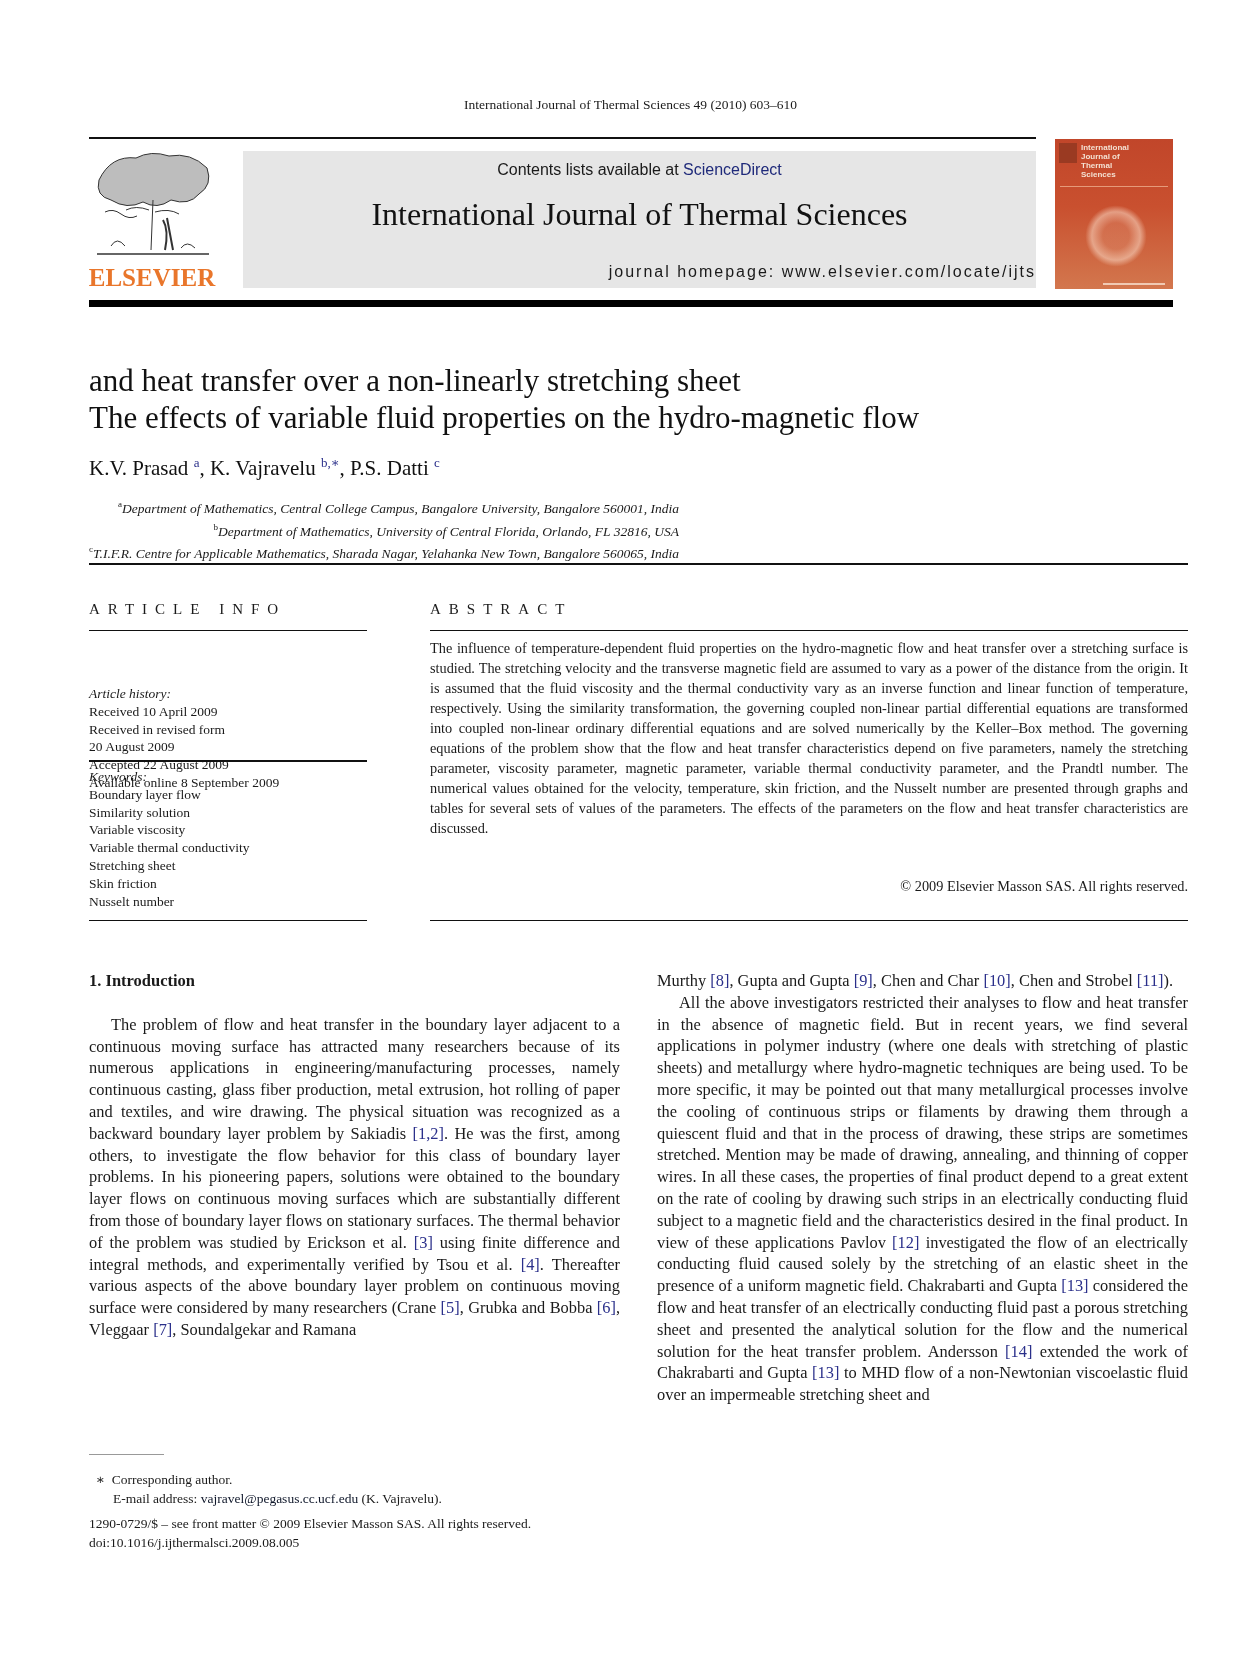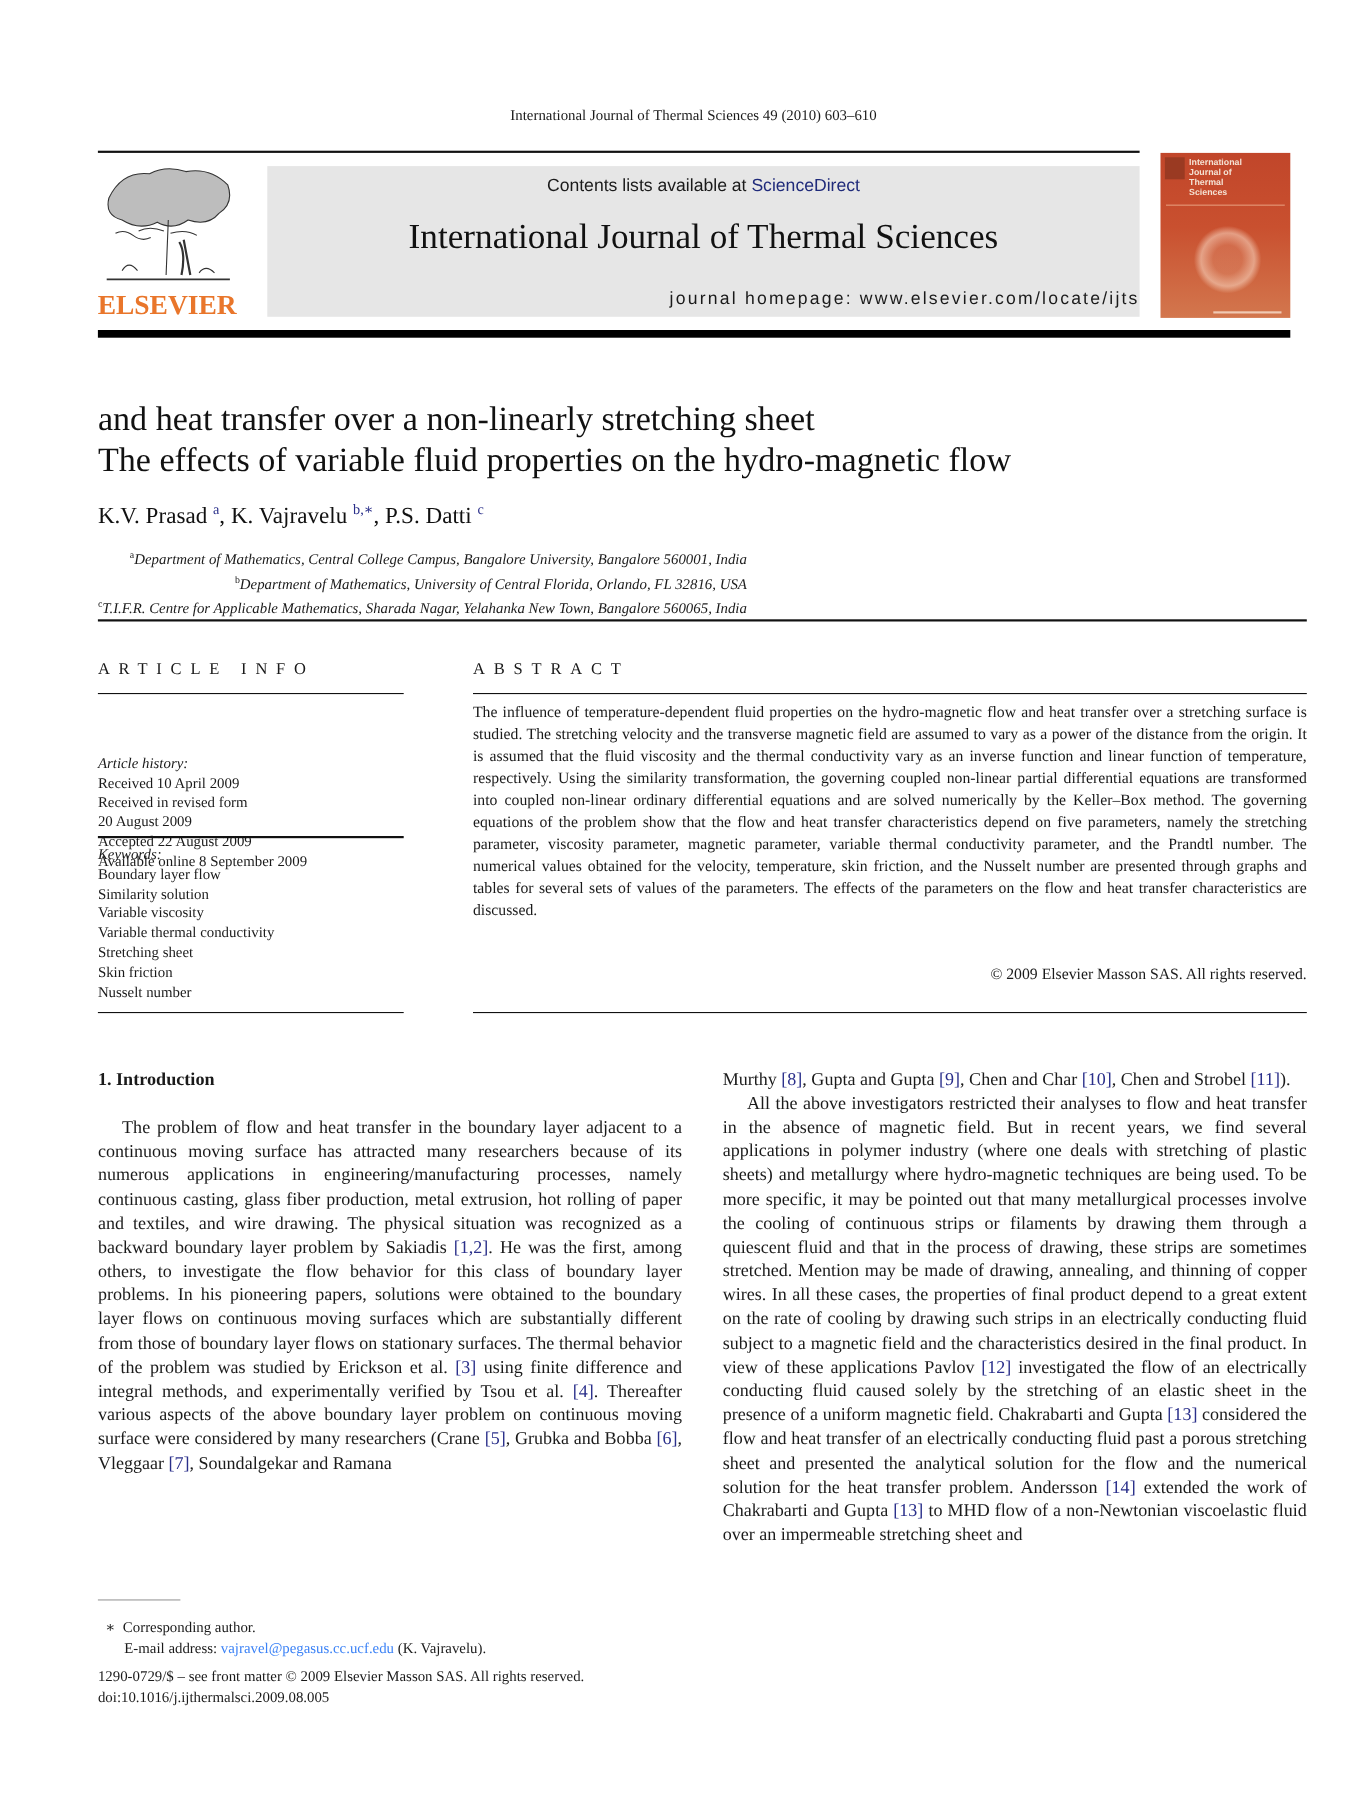--- a/index.html
+++ b/index.html
@@ -57,21 +57,21 @@
   .col { font-size: 16.4px; line-height: 21.8px; text-align: justify; width: 531px; }
   .col-left { left: 89px; top: 970px; }
   .col-right { left: 657px; top: 970px; }
   .col p { margin: 0; text-indent: 22px; }
   .col p.noindent { text-indent: 0; }
   .h1 { font-weight: bold; font-size: 16.5px; margin: 0 0 22px 0; }
   .ref { color: #2a2f8a; }
   .fn-rule { left: 89px; width: 75px; top: 1454px; height: 1px; background: #999; }
   .footnotes { left: 89px; top: 1459px; font-size: 13.5px; line-height: 18.6px; margin-top: 12px; }
   .footnotes .email-label { }
-  .footnotes a { color: #3b82f6; text-decoration: none; }
+  .footnotes a { color: #0f172a; text-decoration: none; }
   .frontmatter { left: 89px; top: 1514px; font-size: 13.5px; line-height: 19px; }
 </style>
 </head>
 <body>
 
 <div class="abs running-head">International Journal of Thermal Sciences 49 (2010) 603–610</div>
 
 <div class="abs rule-thin rule-top"></div>
 
 <div class="abs logo">

